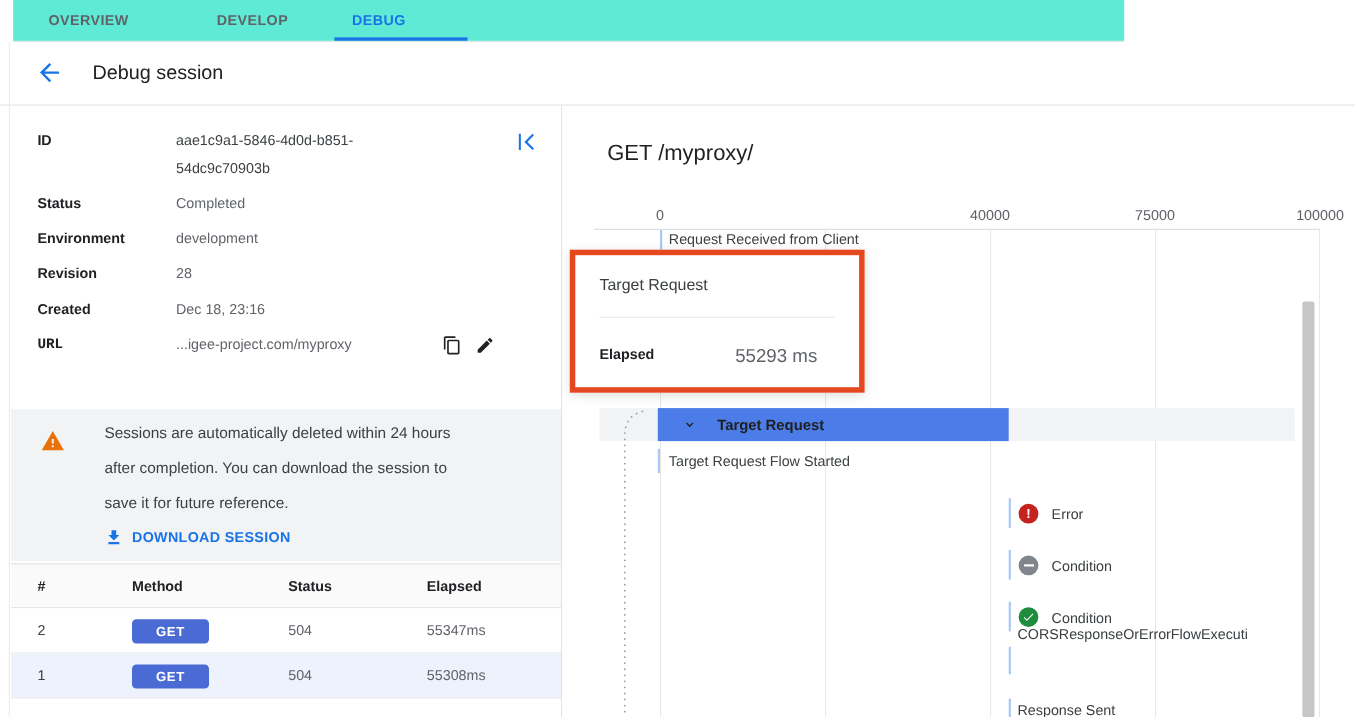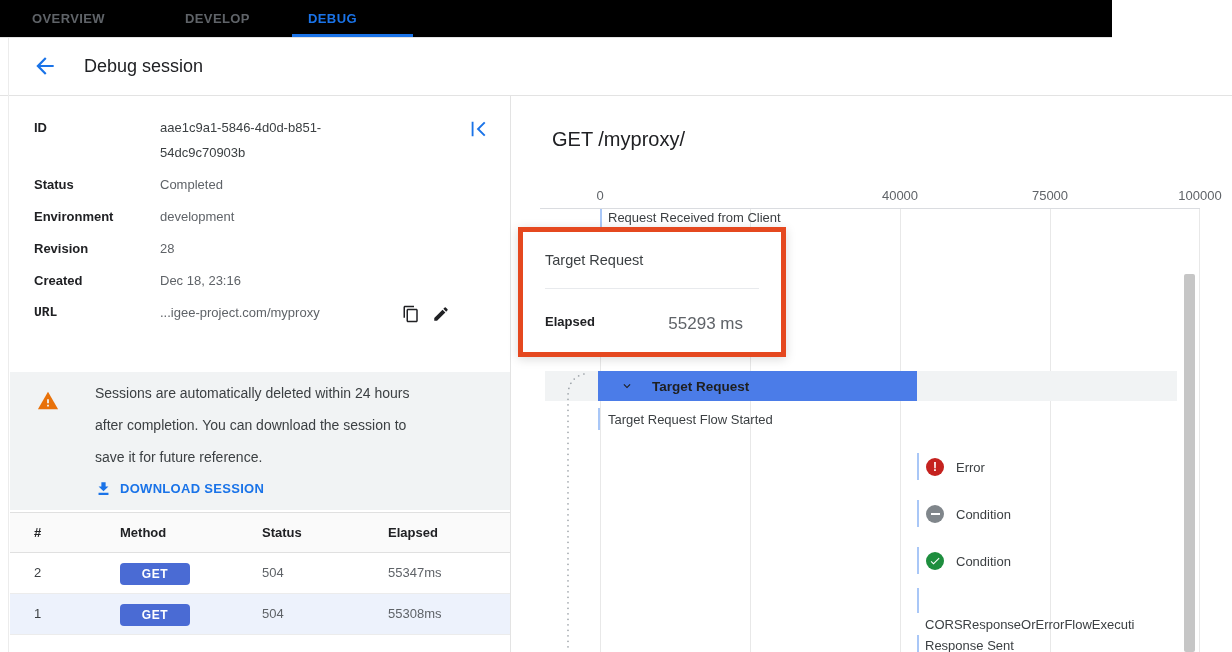--- a/index.html
+++ b/index.html
@@ -5,21 +5,21 @@
   * { margin:0; padding:0; box-sizing:border-box; }
   html,body { background:#fff; }
   body { font-family:"Liberation Sans", sans-serif; }
   #screen {
     position:relative; width:1232px; height:652px; background:#fff;
     overflow:hidden; color:#202124;
   }
   .abs { position:absolute; }
 
   
-  #tabbar { left:0; top:0; width:1112px; height:38px; background:#000000; border-bottom:1px solid #e3e3e3; }
+  #tabbar { left:12px; top:0; width:1010px; height:38px; background:#5eead4; border-bottom:1px solid #e3e3e3; }
   .tab { position:absolute; top:0; height:37px; line-height:37px; font-size:13px; font-weight:bold;
          letter-spacing:.4px; color:#5f6368; padding-left:16px; cursor:pointer; }
   .tab.active { color:#1a73e8; border-bottom:3px solid #1a73e8; }
 
   
   #pagehdr { left:0; top:38px; width:1232px; height:58px; background:#fff; border-bottom:1px solid #e3e3e3; }
   #back-arrow { position:absolute; left:32px; top:15px; width:26px; height:26px; color:#1a73e8; }
   #page-title { position:absolute; left:84px; top:18px; font-size:18px; color:#202124; }
 
   
@@ -69,21 +69,21 @@
   #target-bar .chev { margin-left:22px; width:14px; height:14px; }
   #target-bar .bar-label { margin-left:18px; font-size:13.5px; font-weight:bold; color:#1f1f1f; }
 
   .badge { position:absolute; width:18px; height:18px; border-radius:50%; color:#fff;
            display:flex; align-items:center; justify-content:center; }
   .badge.err  { background:#c5221f; font-weight:bold; font-size:12px; }
   .badge.skip { background:#80868b; }
   .badge.pass { background:#1e8e3e; }
   .badge .minus { width:9px; height:2.5px; background:#fff; }
 
-  #cors-clip { position:absolute; left:925px; top:617px; width:250px; height:18px; overflow:hidden; }
+  #cors-clip { position:absolute; left:925px; top:569px; width:250px; height:18px; overflow:hidden; }
   #resp-clip { position:absolute; left:925px; top:638px; width:250px; height:14px; overflow:hidden; }
 
   #scrollbar { left:1184px; top:274px; width:11px; height:378px; background:#c6c6c6; border-radius:2px; cursor:pointer; }
 
   
   #tooltip { left:518px; top:227px; width:268px; height:130px; background:#fff;
              border:5px solid #e5481f; box-shadow:0 2px 10px rgba(0,0,0,.15); z-index:5; }
   #tooltip .tt-title { position:absolute; left:22px; top:20px; font-size:14.5px; color:#3c4043; }
   #tooltip .tt-div { position:absolute; left:22px; top:56px; width:214px; height:1px; background:#e8eaed; }
   #tooltip .tt-label { position:absolute; left:22px; top:82px; font-size:13px; font-weight:bold; color:#202124; }

